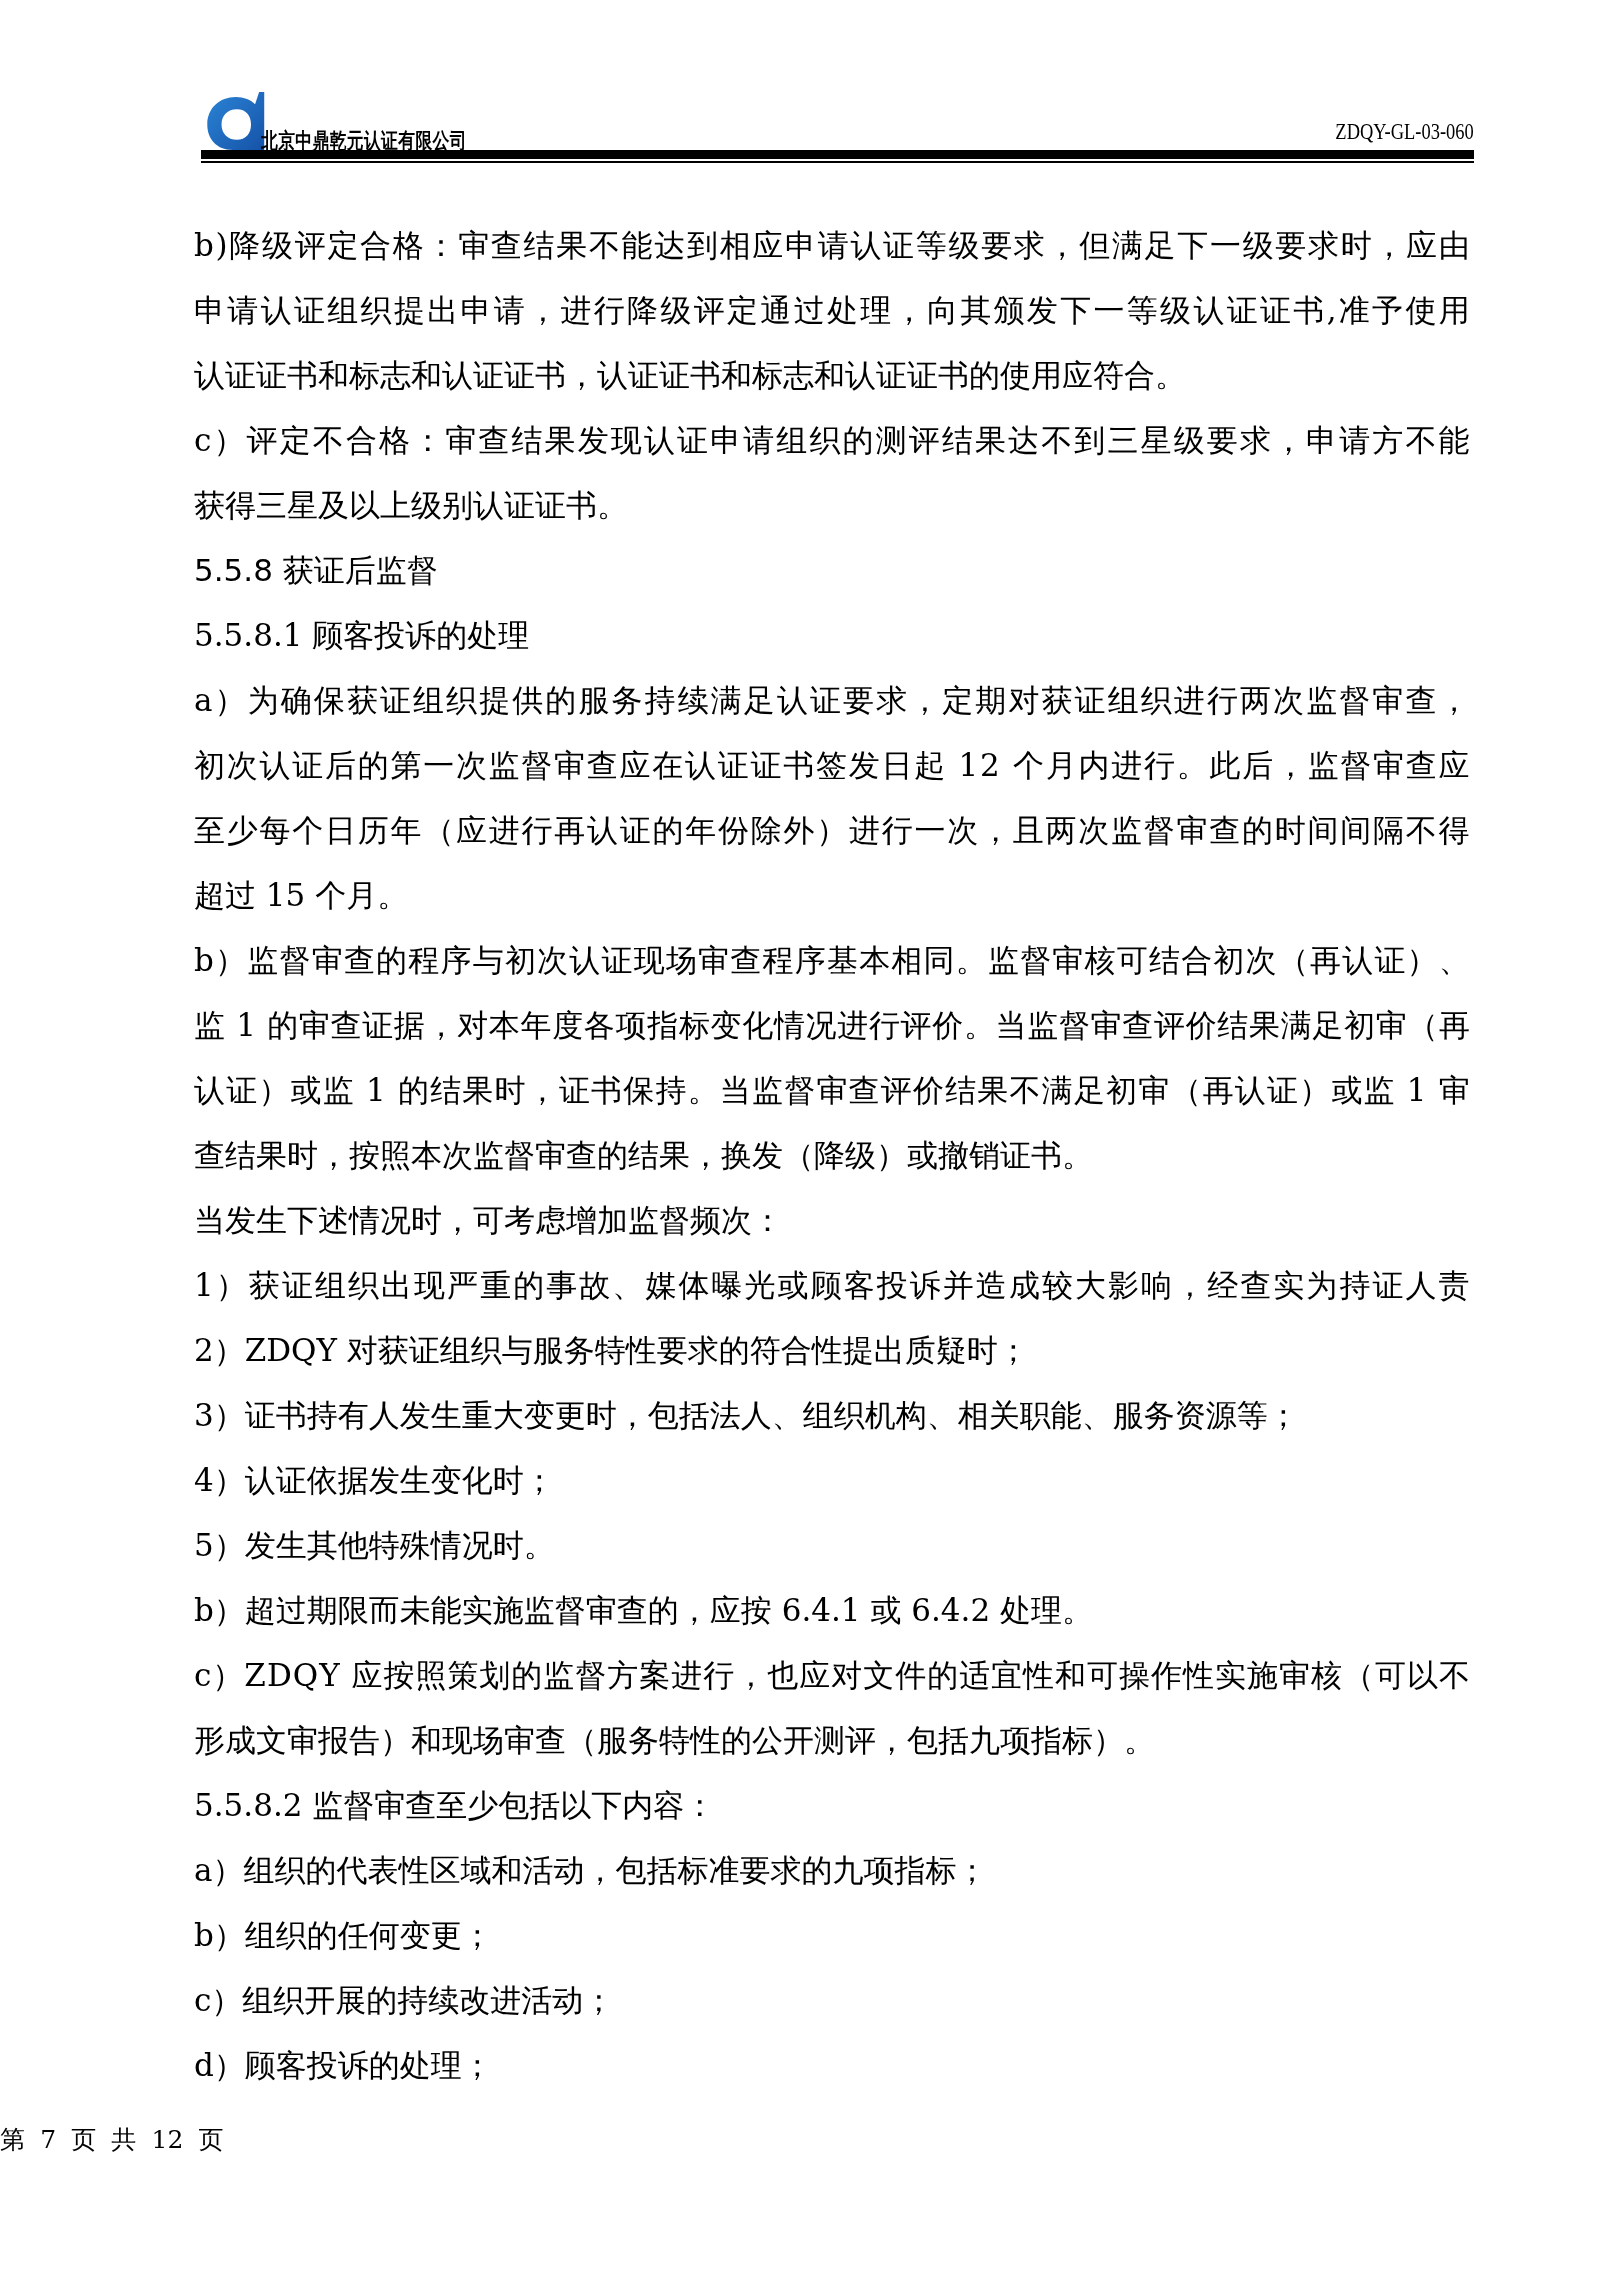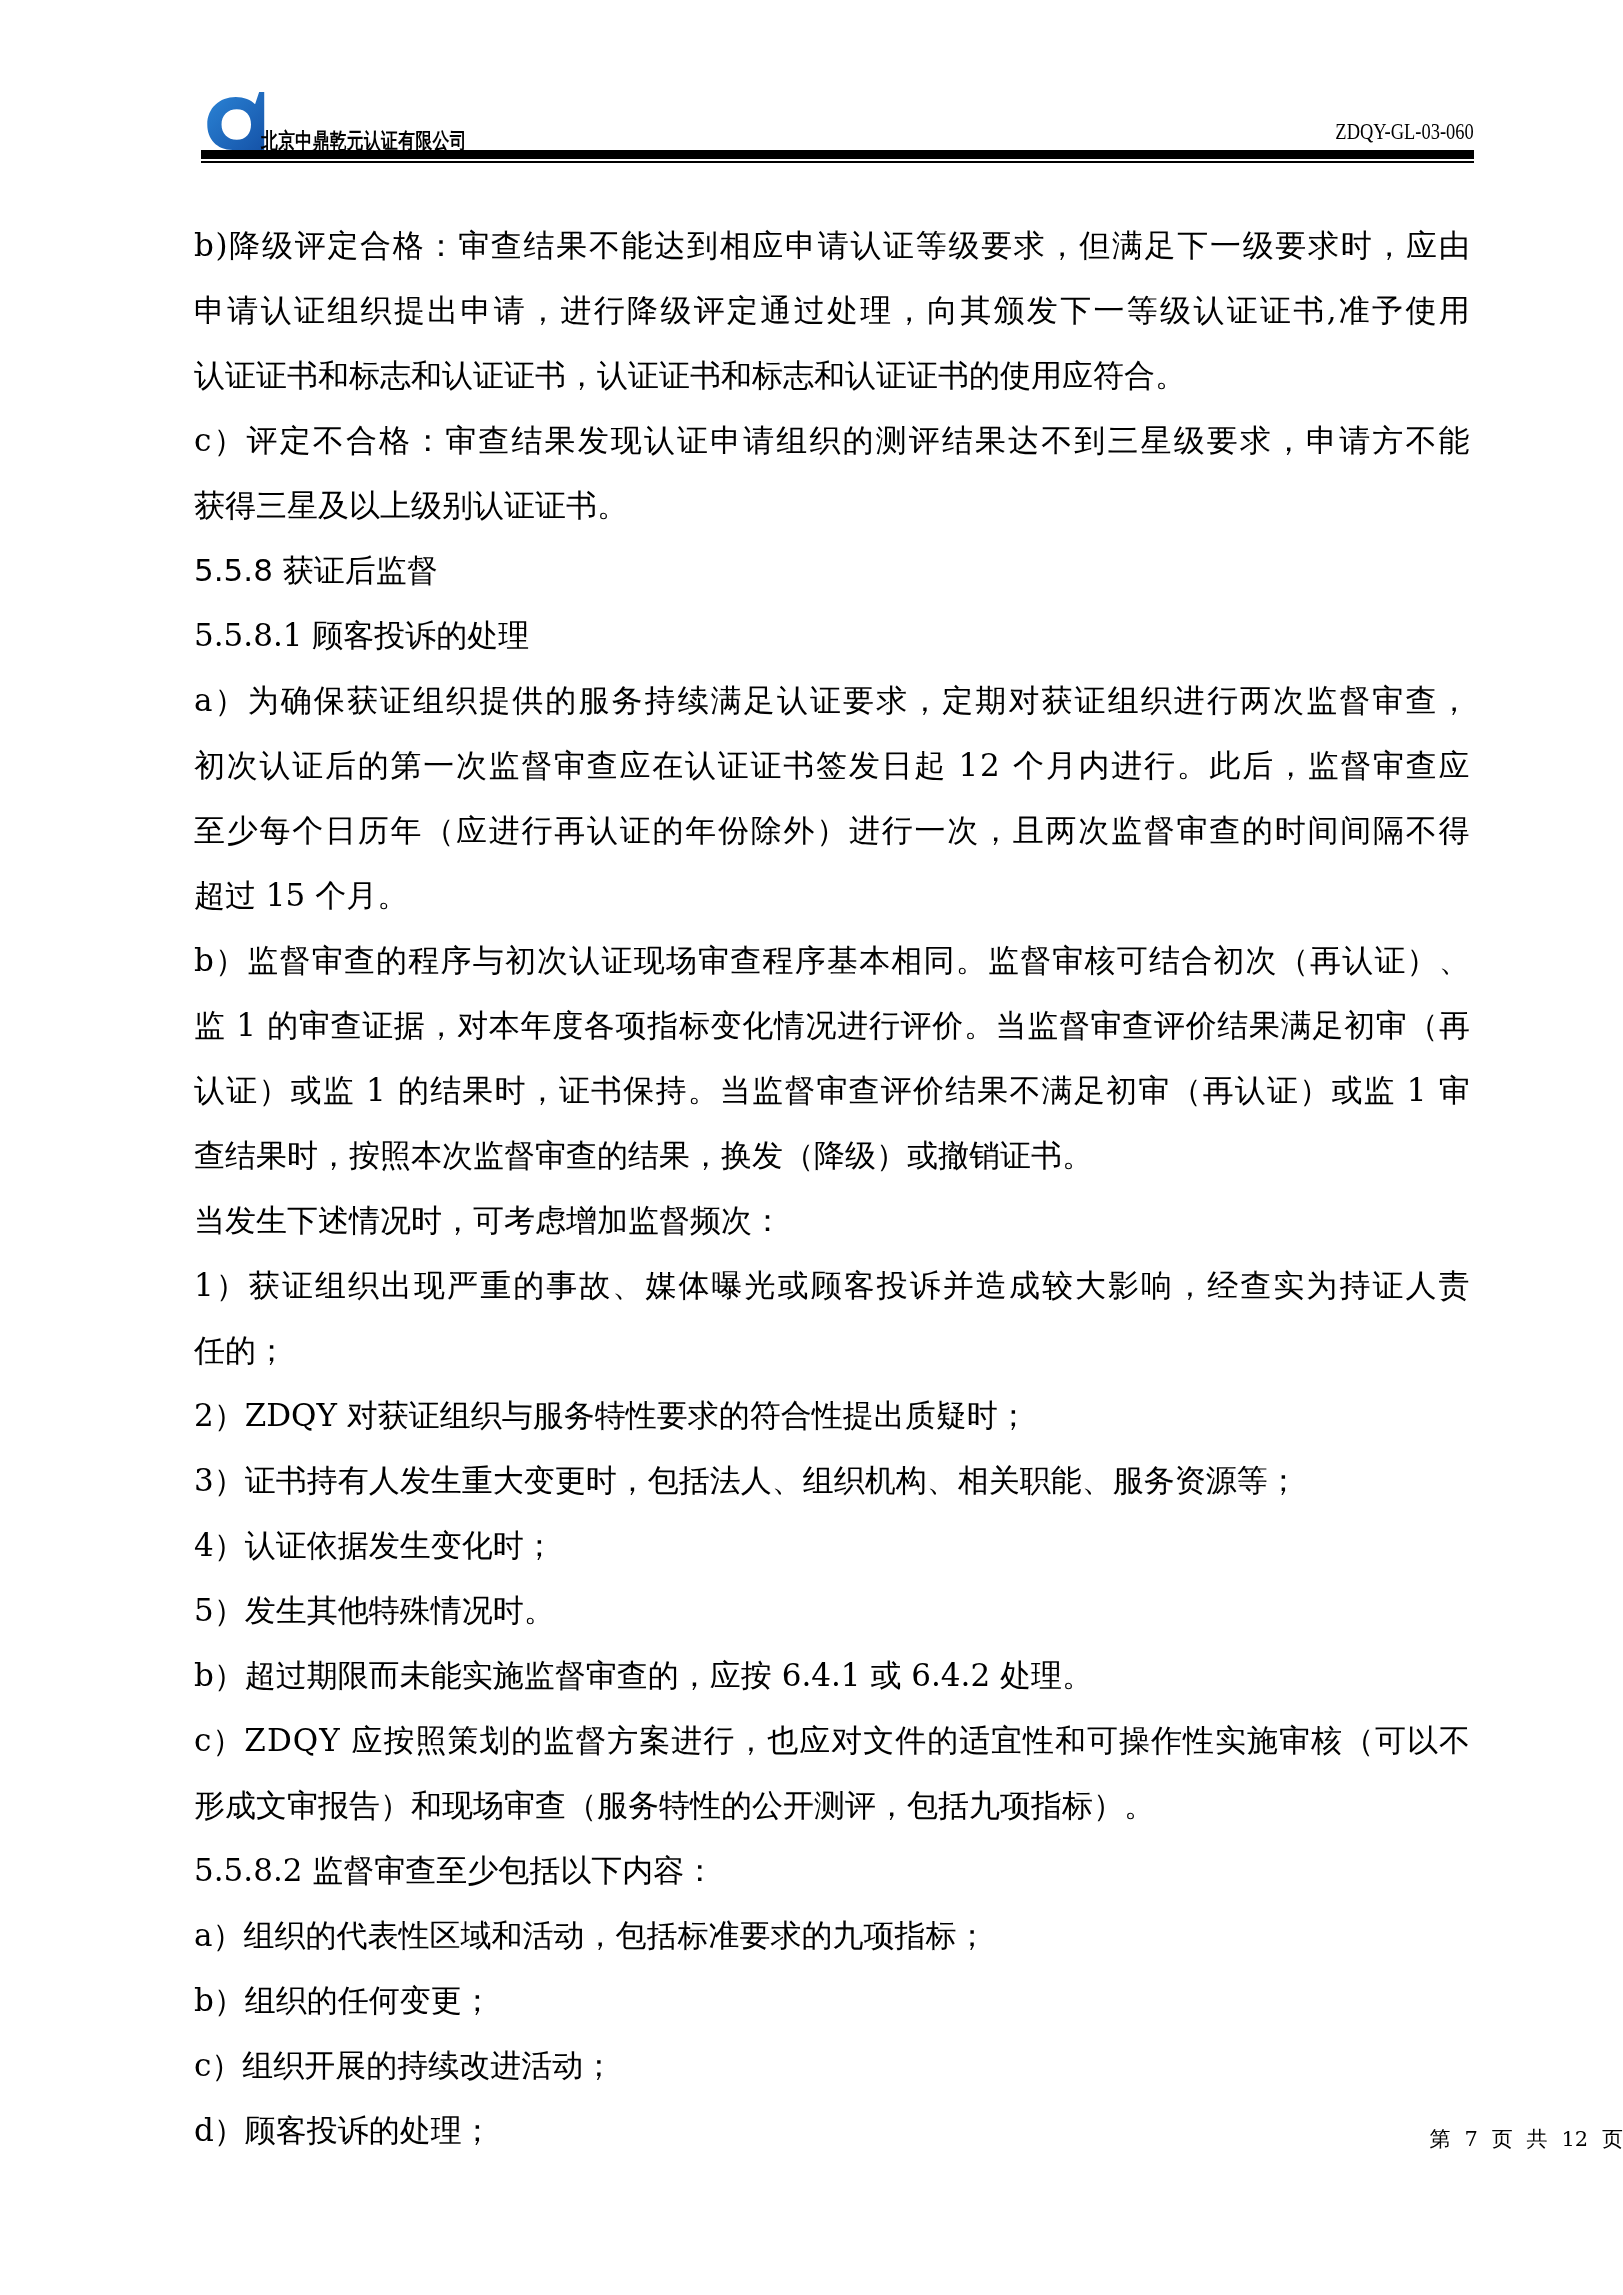--- a/index.html
+++ b/index.html
@@ -11,22 +11,22 @@
              font-size:21.5px; line-height:25.6px; letter-spacing:0.5px; transform:scaleX(0.78); transform-origin:left center; font-weight:bold;}
   .docno { position:absolute; right:0; top:37px; font-family:"Liberation Serif","DejaVu Serif",serif;
            font-size:22.5px; line-height:25.6px; transform:scaleX(0.82); transform-origin:right center; }
   .rule-thick { position:absolute; left:0; top:68px; width:1273px; height:8.7px; background:#000; }
   .rule-thin { position:absolute; left:0; top:79px; width:1273px; height:2px; background:#000; }
   .body { position:absolute; left:194px; top:222px; width:1276px; }
   .line { height:65px; font-size:31px; line-height:46px; white-space:nowrap; letter-spacing:0px;
           text-align:justify; text-align-last:left; overflow:visible; }
   .line.full { text-align-last:justify; }
   .line.bold { font-weight:normal; font-family:"DejaVu Sans","Liberation Sans",sans-serif; }
-  .footer { position:absolute; left:0; width:1623px; top:2124px; text-align:right;
-            font-size:21px; line-height:31px; word-spacing:7.2px; }
+  .footer { position:absolute; left:0; width:1623px; top:2124px; text-align:left;
+            font-size:25px; line-height:31px; word-spacing:7.2px; }
 </style>
 </head>
 <body>
 
 <div class="header">
   <svg class="logo" viewBox="0 0 115 120">
     <defs>
       <linearGradient id="lg" x1="0" y1="0" x2="1" y2="1">
         <stop offset="0" stop-color="#2b84d6"></stop>
         <stop offset="1" stop-color="#1553a8"></stop>
@@ -462,21 +462,20 @@
       <span>，</span>
       <span>经</span>
       <span>查</span>
       <span>实</span>
       <span>为</span>
       <span>持</span>
       <span>证</span>
       <span>人</span>
       <span>责</span>
     </div>
-    <div class="line">任的；</div>
     <div class="line">2）ZDQY 对获证组织与服务特性要求的符合性提出质疑时；</div>
     <div class="line">3）证书持有人发生重大变更时，包括法人、组织机构、相关职能、服务资源等；</div>
     <div class="line">4）认证依据发生变化时；</div>
     <div class="line">5）发生其他特殊情况时。</div>
     <div class="line">b）超过期限而未能实施监督审查的，应按 6.4.1 或 6.4.2 处理。</div>
     <div class="line full" style="display: flex; justify-content: space-between;">
       <span>c</span>
       <span>）</span>
       <span>Z</span>
       <span>D</span>

